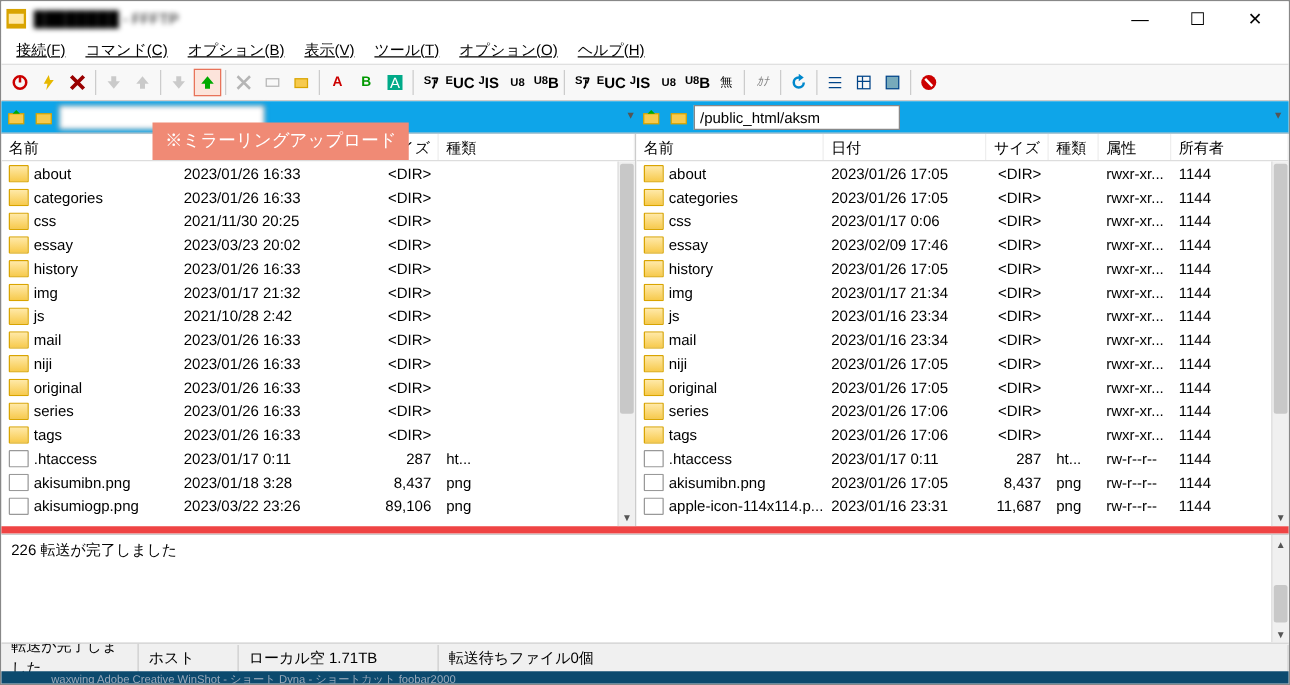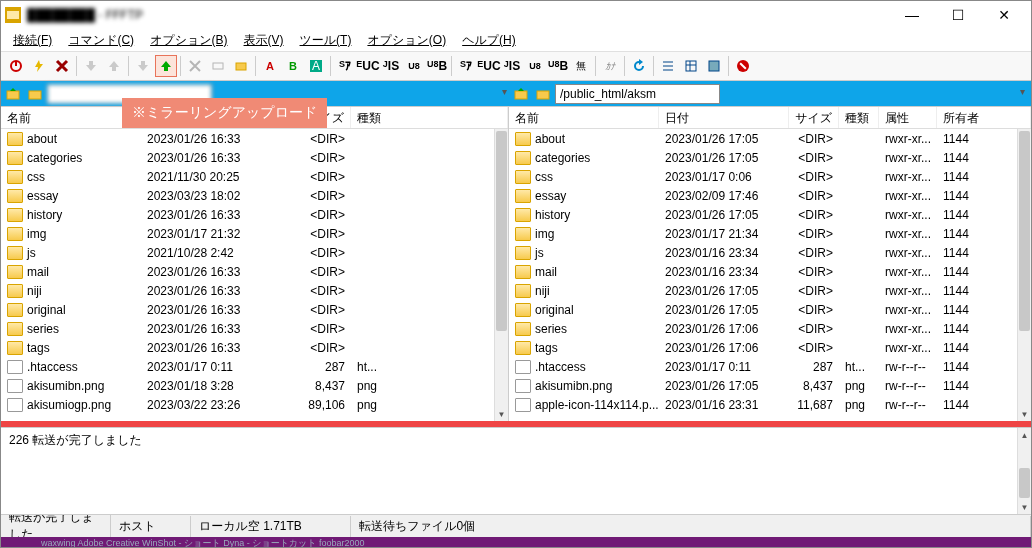--- a/index.html
+++ b/index.html
@@ -39,21 +39,21 @@
 .scroll { position: absolute; right: 0; top: 0; bottom: 0; width: 14px; background: #f0f0f0; border-left: 1px solid #ddd; }
 .scroll .thumb { position: absolute; left: 1px; right: 1px; top: 2px; height: 50px; background: #c8c8c8; border-radius: 2px; }
 .scroll .arr { position: absolute; left: 0; right: 0; height: 14px; display: flex; align-items: center; justify-content: center; font-size: 8px; color: #555; }
 .scroll .arr.up { top: 0; }
 .scroll .arr.dn { bottom: 0; }
 .callout { position: absolute; top: 98px; left: 122px; background: #f08a75; color: #fff; font-size: 14px; padding: 6px 10px; z-index: 10; }
 .log { height: 88px; border-top: 1px solid #ccc; border-bottom: 1px solid #ccc; padding: 4px 8px; font-family: "MS Gothic","Courier New",monospace; font-size: 13px; position: relative; overflow: hidden; background: #fff; }
 .log .scroll { top: 0; }
 .status { height: 22px; display: flex; align-items: center; background: #f0f0f0; }
 .status div { padding: 2px 8px; border-right: 1px solid #ccc; font-size: 12px; }
-.taskbarhint { height: 10px; background: #701a75; color: #9ab; font-size: 9px; padding: 0 40px; overflow: hidden; white-space: nowrap; }
+.taskbarhint { height: 10px; background: #0c4a6e; color: #9ab; font-size: 9px; padding: 0 40px; overflow: hidden; white-space: nowrap; }
 svg { display: block; }
 .blur { filter: blur(2px); }
 </style>
 </head>
 <body>
 
 <div class="titlebar">
   <span class="appicon">
     <svg viewBox="0 0 16 16">
         <rect width="16" height="16" fill="#d9a400"></rect>
@@ -289,21 +289,21 @@
             </div>
             <div style="width: 140px;">2021/11/30 20:25</div>
             <div style="width: 70px; text-align: right;">&lt;DIR&gt;</div>
             <div style="width: 120px;"></div>
           </div>
           <div class="row">
             <div style="width: 140px; display: flex; align-items: center;">
               <span class="fic folder"></span>
               <span>essay</span>
             </div>
-            <div style="width: 140px;">2023/03/23 18:02</div>
+            <div style="width: 140px;">2023/03/23 20:02</div>
             <div style="width: 70px; text-align: right;">&lt;DIR&gt;</div>
             <div style="width: 120px;"></div>
           </div>
           <div class="row">
             <div style="width: 140px; display: flex; align-items: center;">
               <span class="fic folder"></span>
               <span>history</span>
             </div>
             <div style="width: 140px;">2023/01/26 16:33</div>
             <div style="width: 70px; text-align: right;">&lt;DIR&gt;</div>

